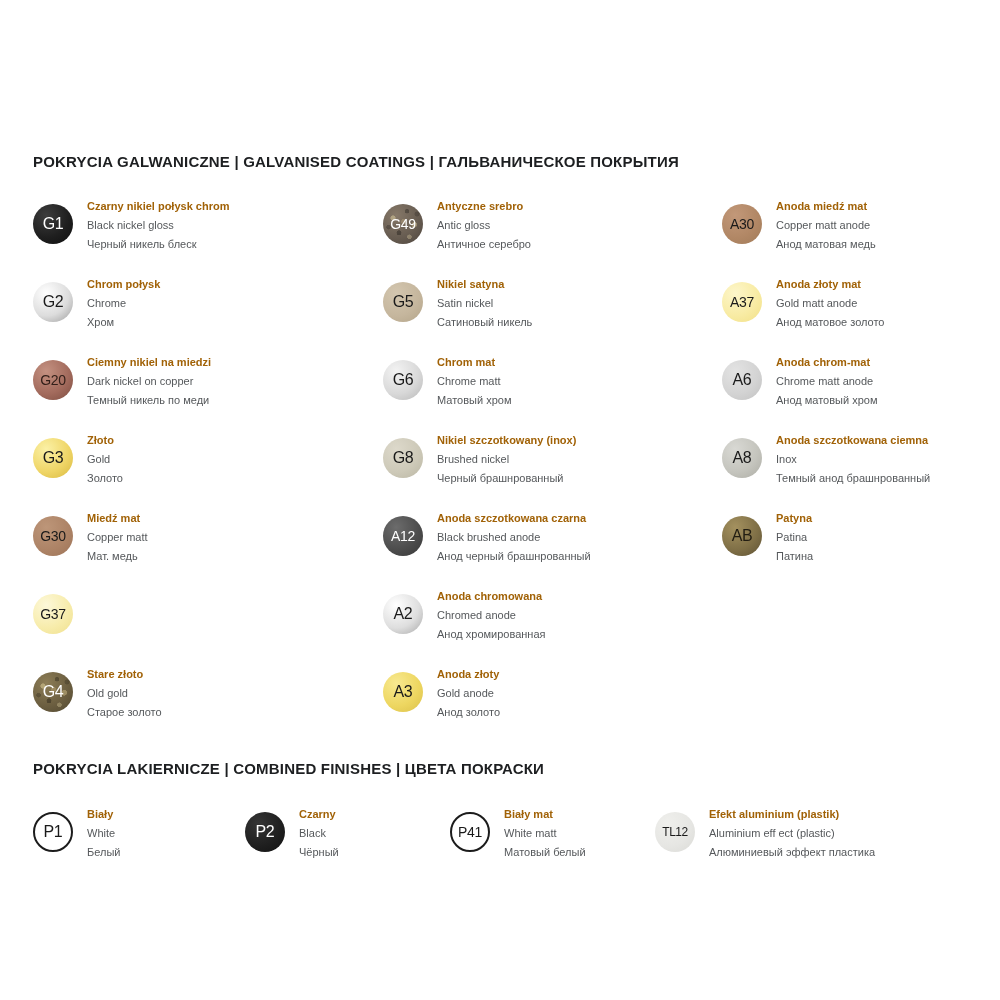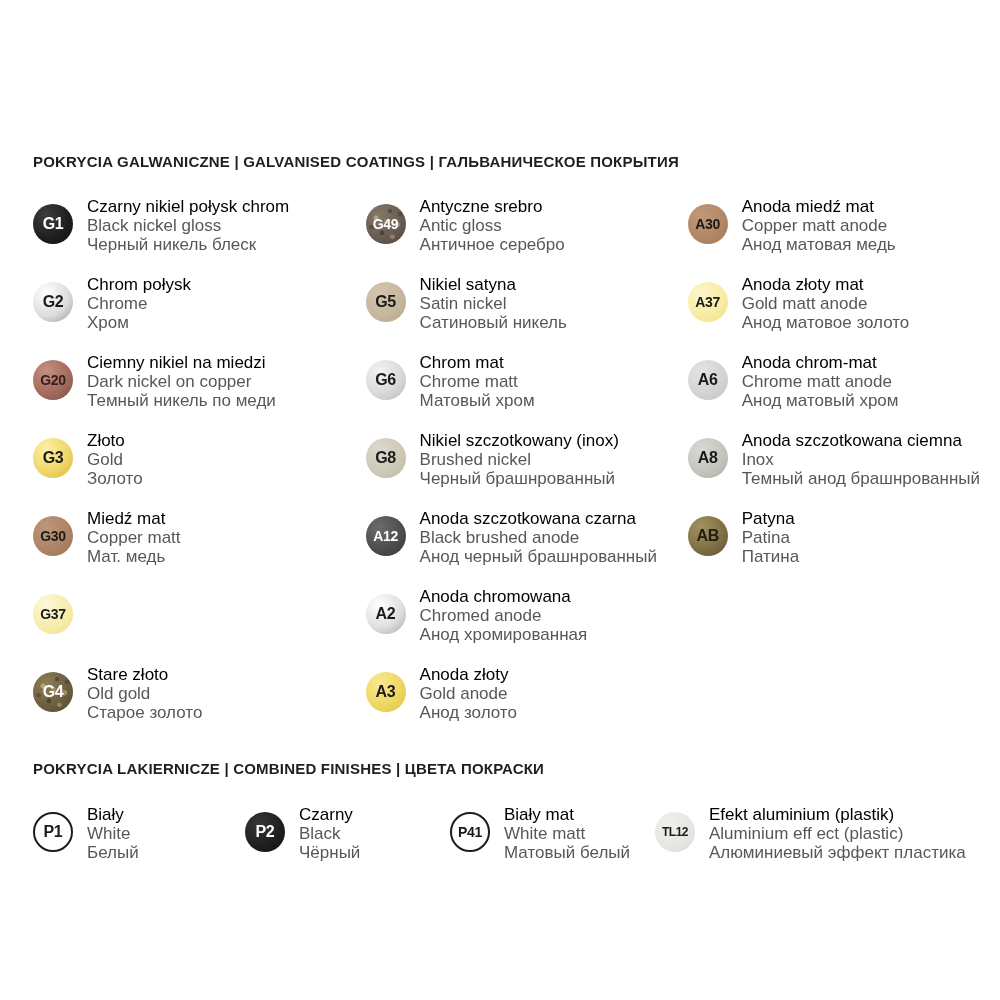--- a/index.html
+++ b/index.html
@@ -68,37 +68,37 @@
       radial-gradient(circle at 78% 52%, rgba(255,235,170,.33) 0 7%, transparent 8%),
       radial-gradient(circle at 40% 72%, rgba(0,0,0,.30) 0 6%, transparent 7%),
       radial-gradient(circle at 66% 82%, rgba(255,240,190,.28) 0 5%, transparent 6%),
       radial-gradient(circle at 14% 58%, rgba(0,0,0,.22) 0 5%, transparent 6%),
       radial-gradient(circle at 52% 44%, rgba(255,225,160,.22) 0 8%, transparent 9%),
       radial-gradient(circle at 85% 25%, rgba(0,0,0,.18) 0 5%, transparent 6%);
   }
   .code {
     position: relative;
     z-index: 1;
-    font-weight: 700;
+    font-weight: 400;
     font-size: 16px;
     letter-spacing: -0.3px;
     line-height: 1;
   }
   .code-md { font-size: 14px; }
   .code-sm { font-size: 12px; letter-spacing: -0.5px; }
   .labels { padding-top: 0; }
   .l-pl {
-    font-size: 17px;
+    font-size: 11px;
     line-height: 19px;
-    font-weight: 400;
-    color: #000000;
+    font-weight: 700;
+    color: #a16207;
     white-space: nowrap;
   }
   .l-en, .l-ru {
-    font-size: 17px;
+    font-size: 11px;
     line-height: 19px;
     color: #55585b;
     white-space: nowrap;
   }
   .section-2 .section-header { margin: 17px 0 28px 0; }
   .row-lacquer {
     display: flex;
     align-items: flex-start;
   }
   .p-item-1 { width: 212px; }

